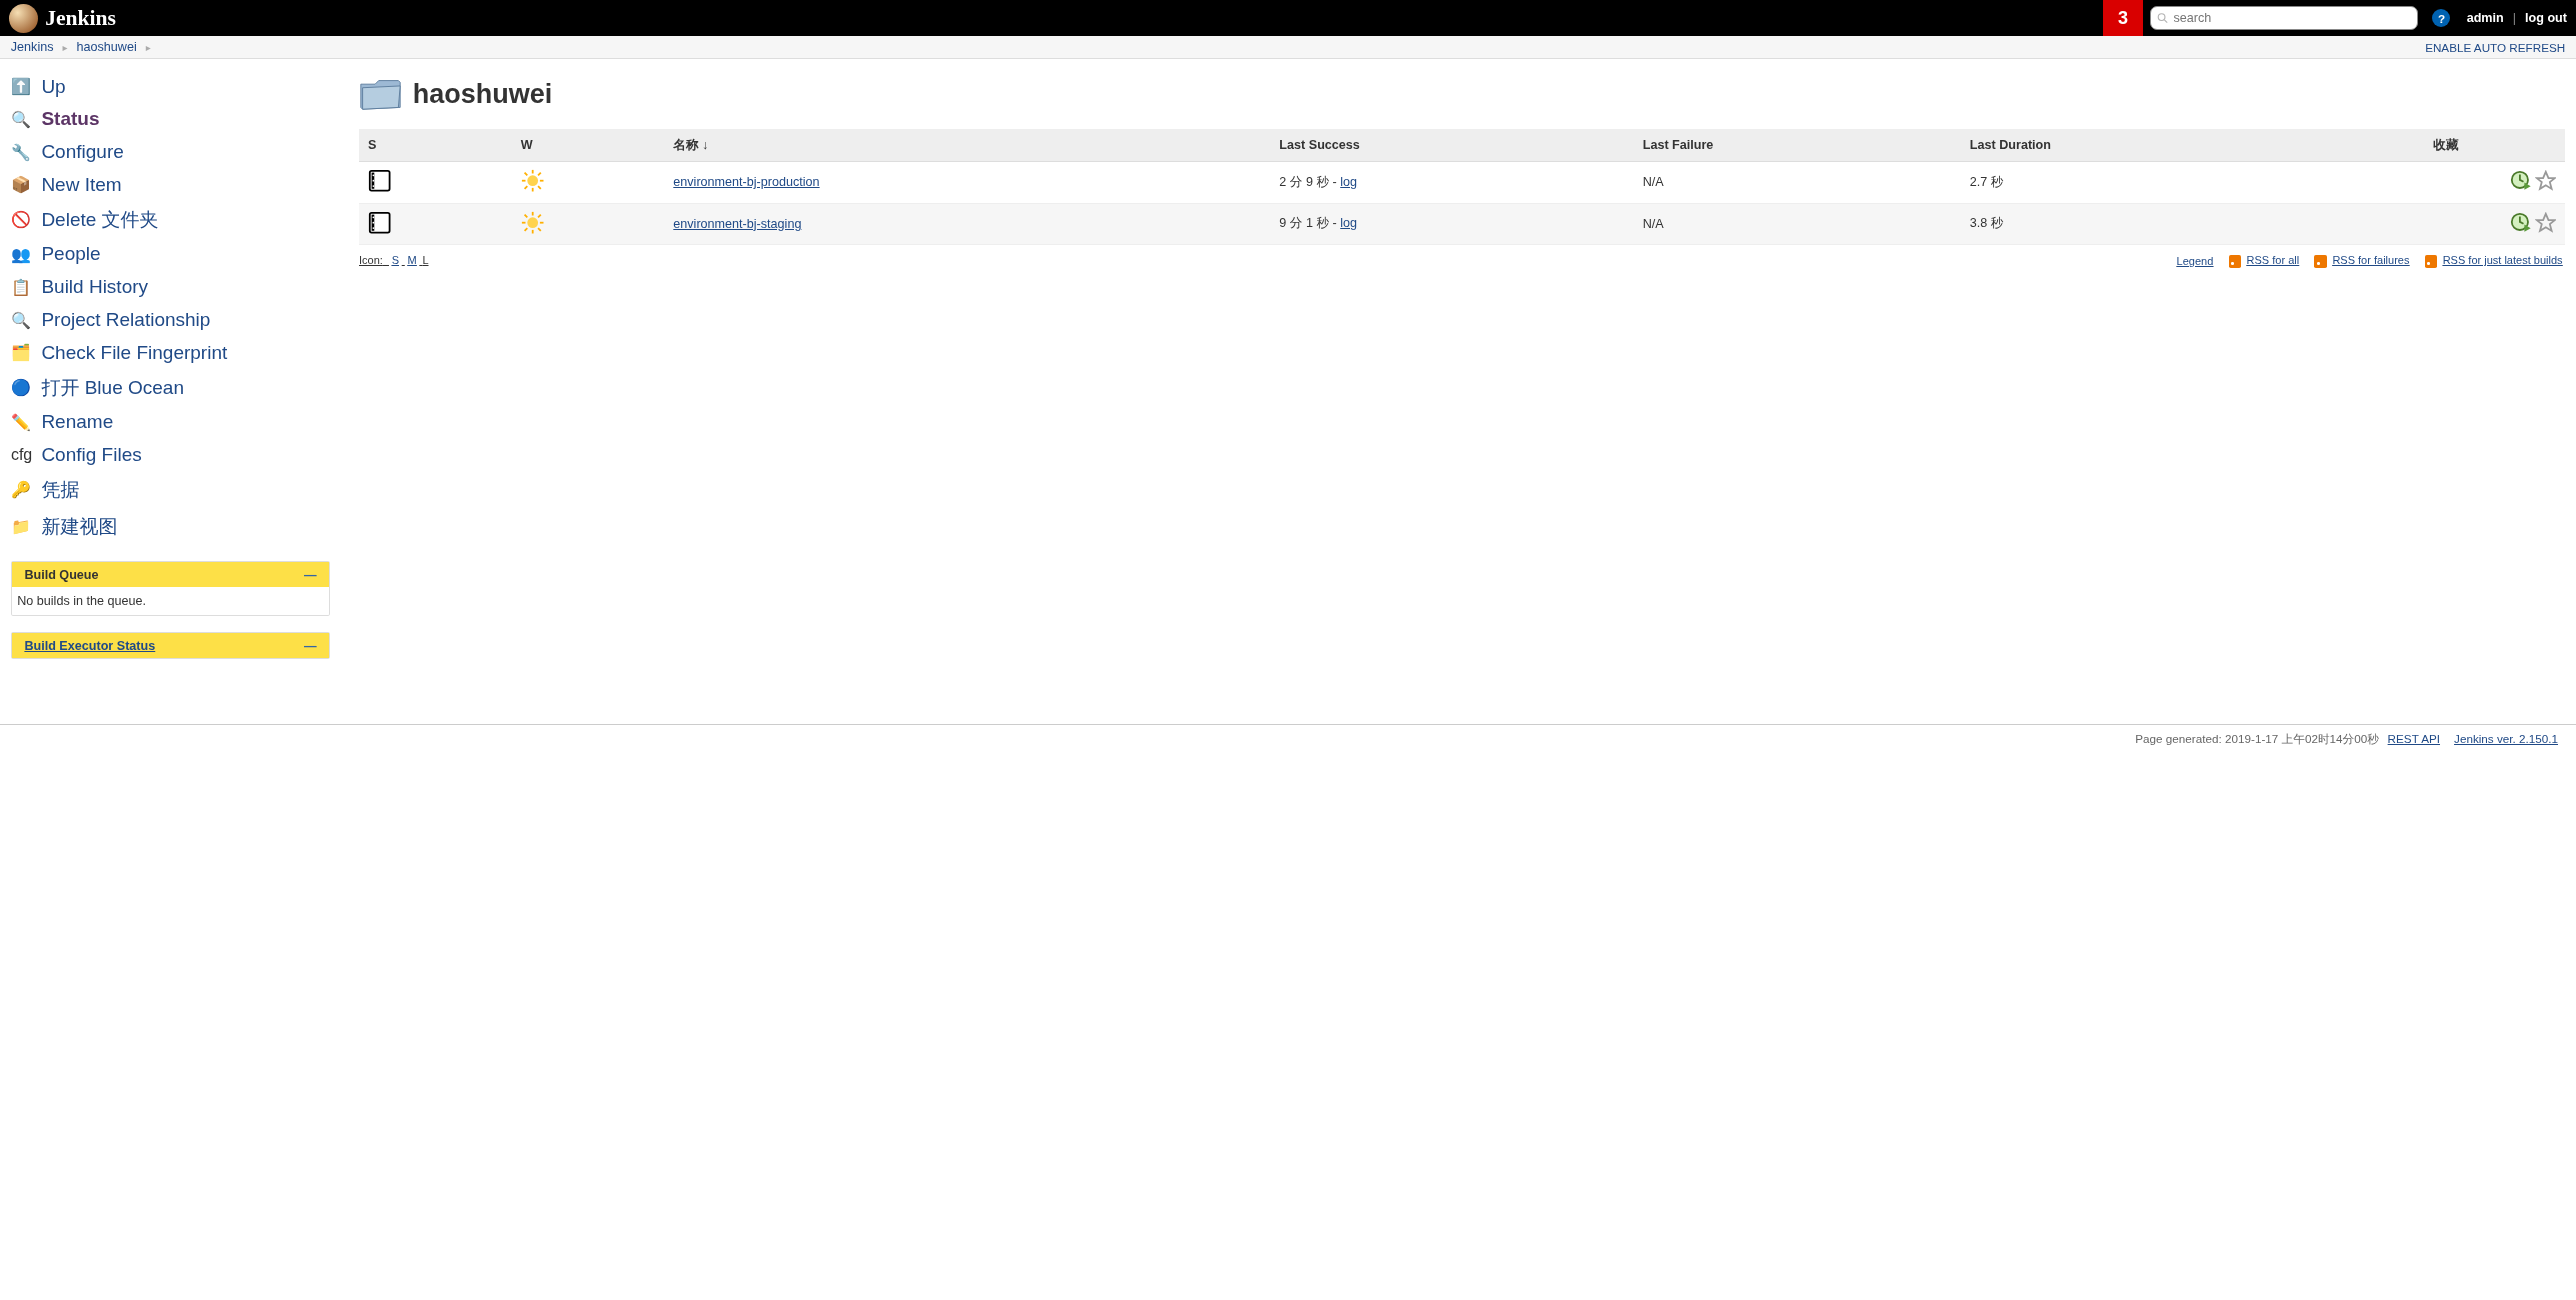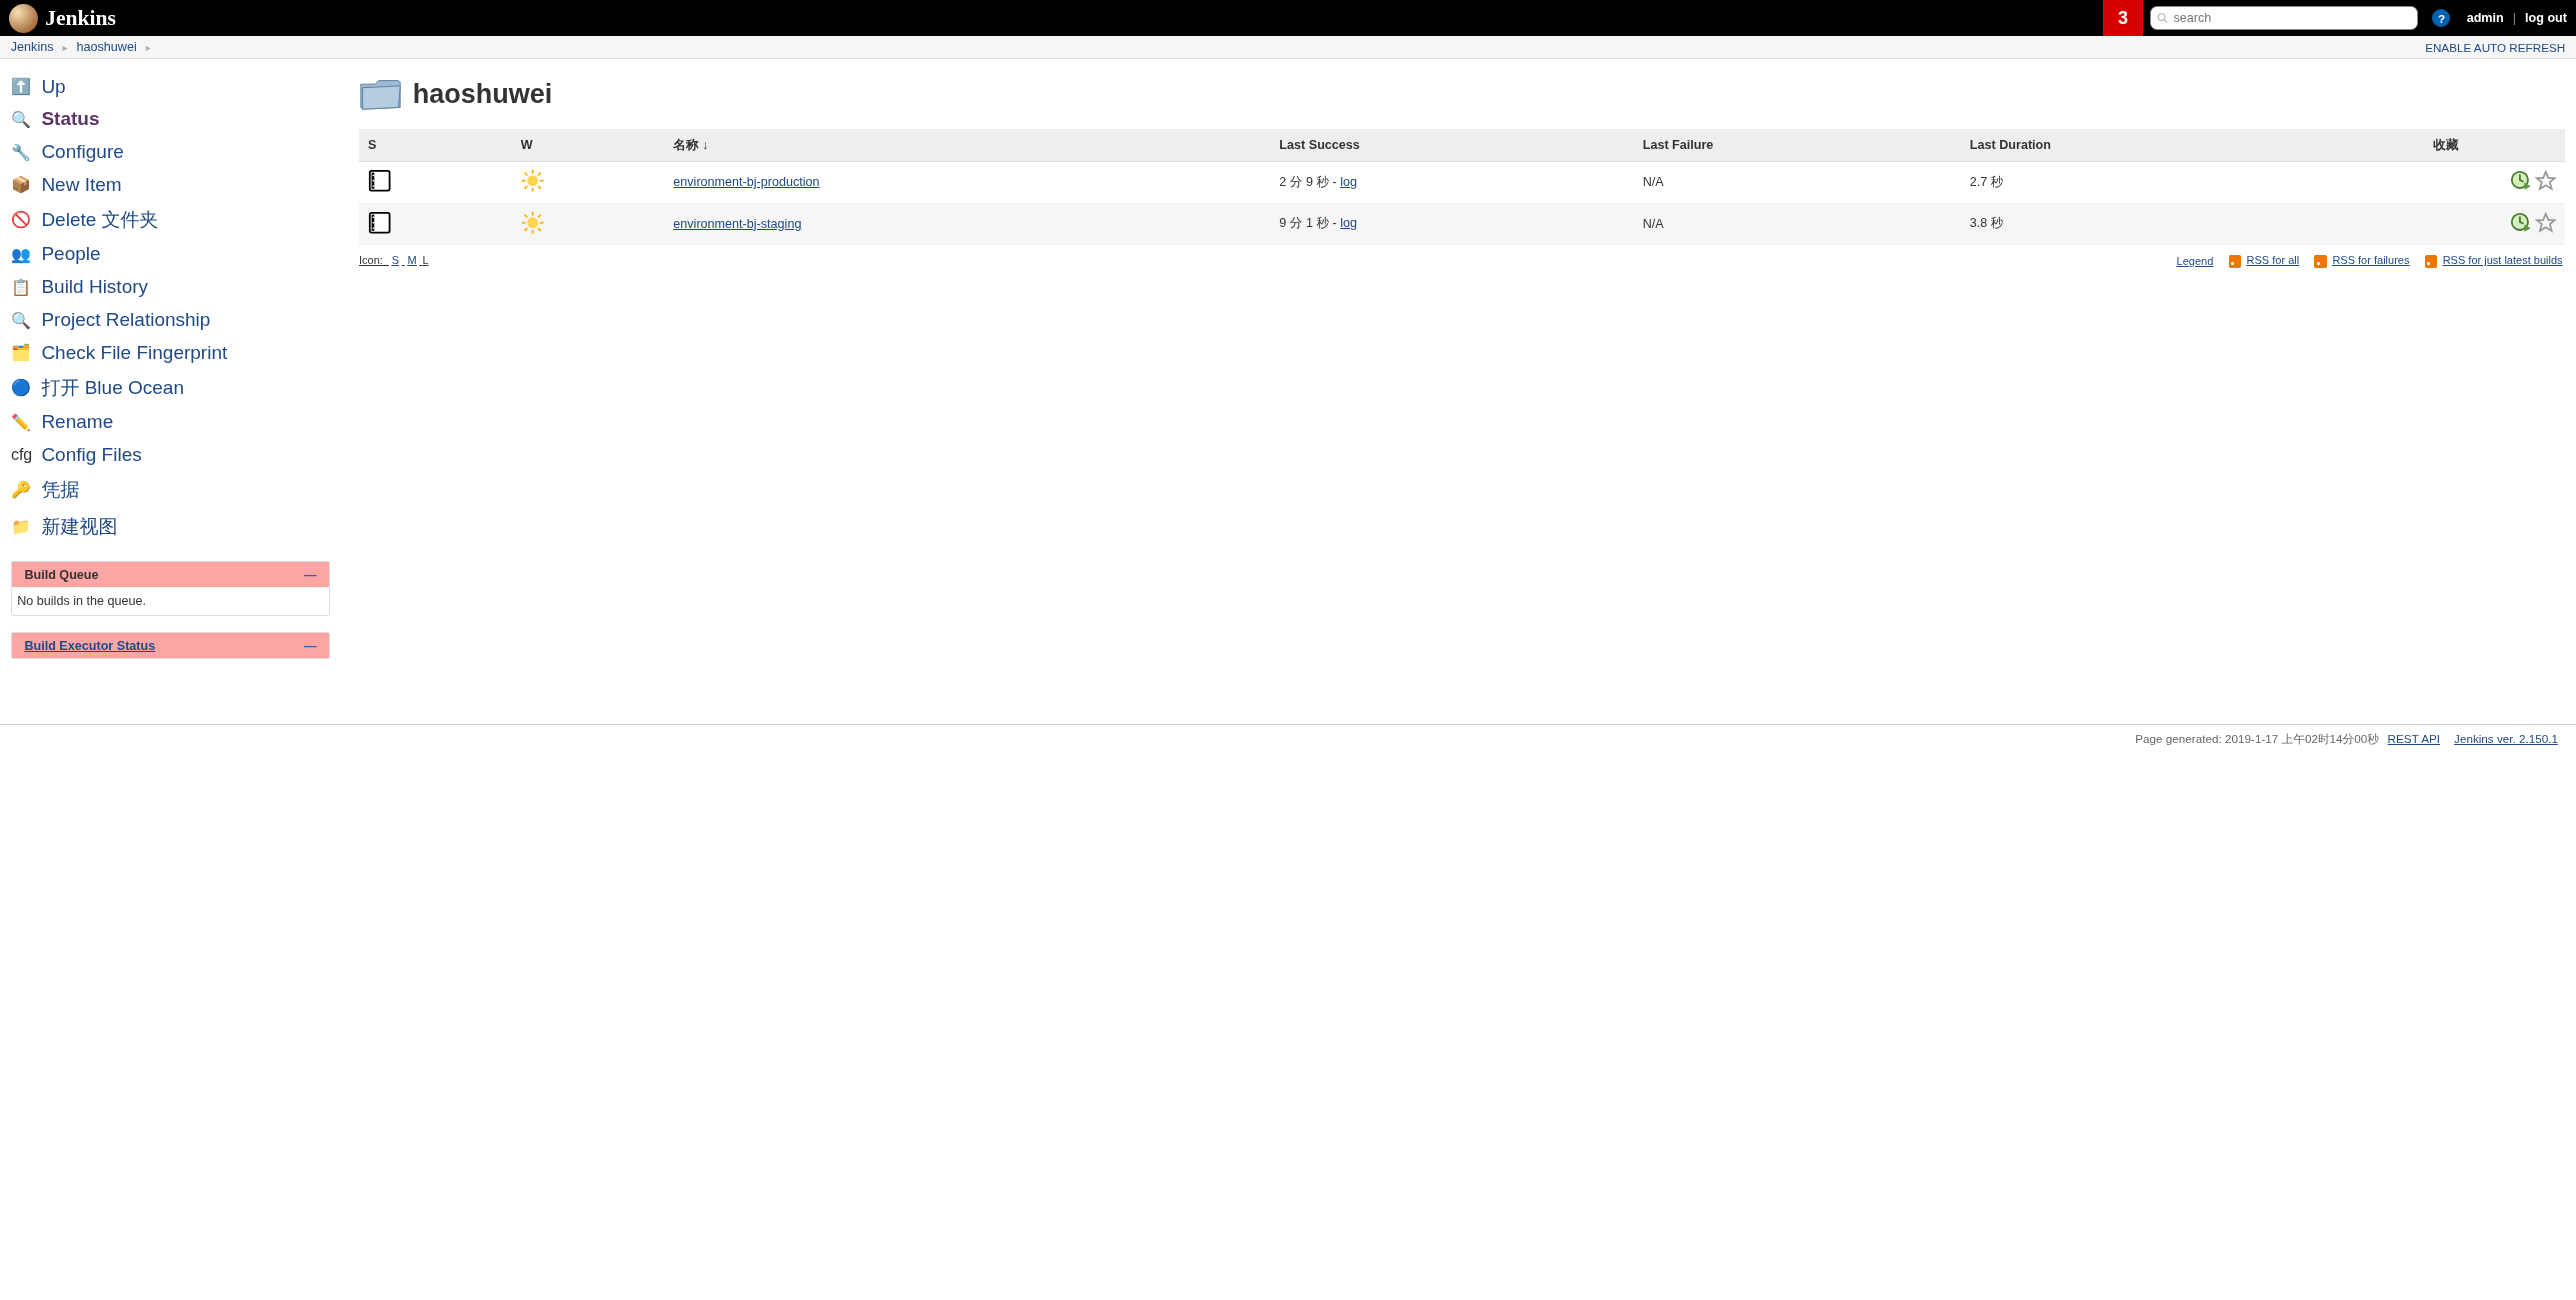--- a/index.html
+++ b/index.html
@@ -24,21 +24,21 @@
 
 .page-body { display: flex; }
 .sidebar { width: 341px; padding: 10.8px; }
 .side-tasks { list-style: none; }
 .side-tasks li { padding: 5.4px 0; display: flex; align-items: center; gap: 9px; }
 .side-tasks a { color: #204a87; text-decoration: none; font-size: 19px; }
 .side-tasks li.active a { color: #5c3566; font-weight: bold; }
 .task-icon { width: 21.6px; height: 21.6px; display: inline-flex; align-items: center; justify-content: center; font-size: 16px; }
 
 .pane { border: 0.9px solid #ddd; border-radius: 1.8px; margin-top: 16px; }
-.pane-header { background: #fca5a5; padding: 5.4px 12.6px; font-weight: bold; display: flex; }
+.pane-header { background: #fde047; padding: 5.4px 12.6px; font-weight: bold; display: flex; }
 .pane-header a { text-decoration: underline; color: #204a87; }
 .pane-collapse { margin-left: auto; color: #3465a4; font-weight: bold; }
 .pane-body { padding: 7.2px 5.4px; }
 
 .main { flex: 1; padding: 18px 10.8px 18px 18px; }
 .folder-title { display: flex; align-items: center; gap: 10.8px; margin-bottom: 18px; }
 .folder-icon-big { width: 43px; height: 34px; }
 .folder-title h1 { font-size: 27px; font-weight: bold; }
 .add-desc-row { text-align: right; margin-bottom: 7.2px; }
 .add-desc-row a { color: #204a87; text-decoration: underline; font-size: 12.6px; }

